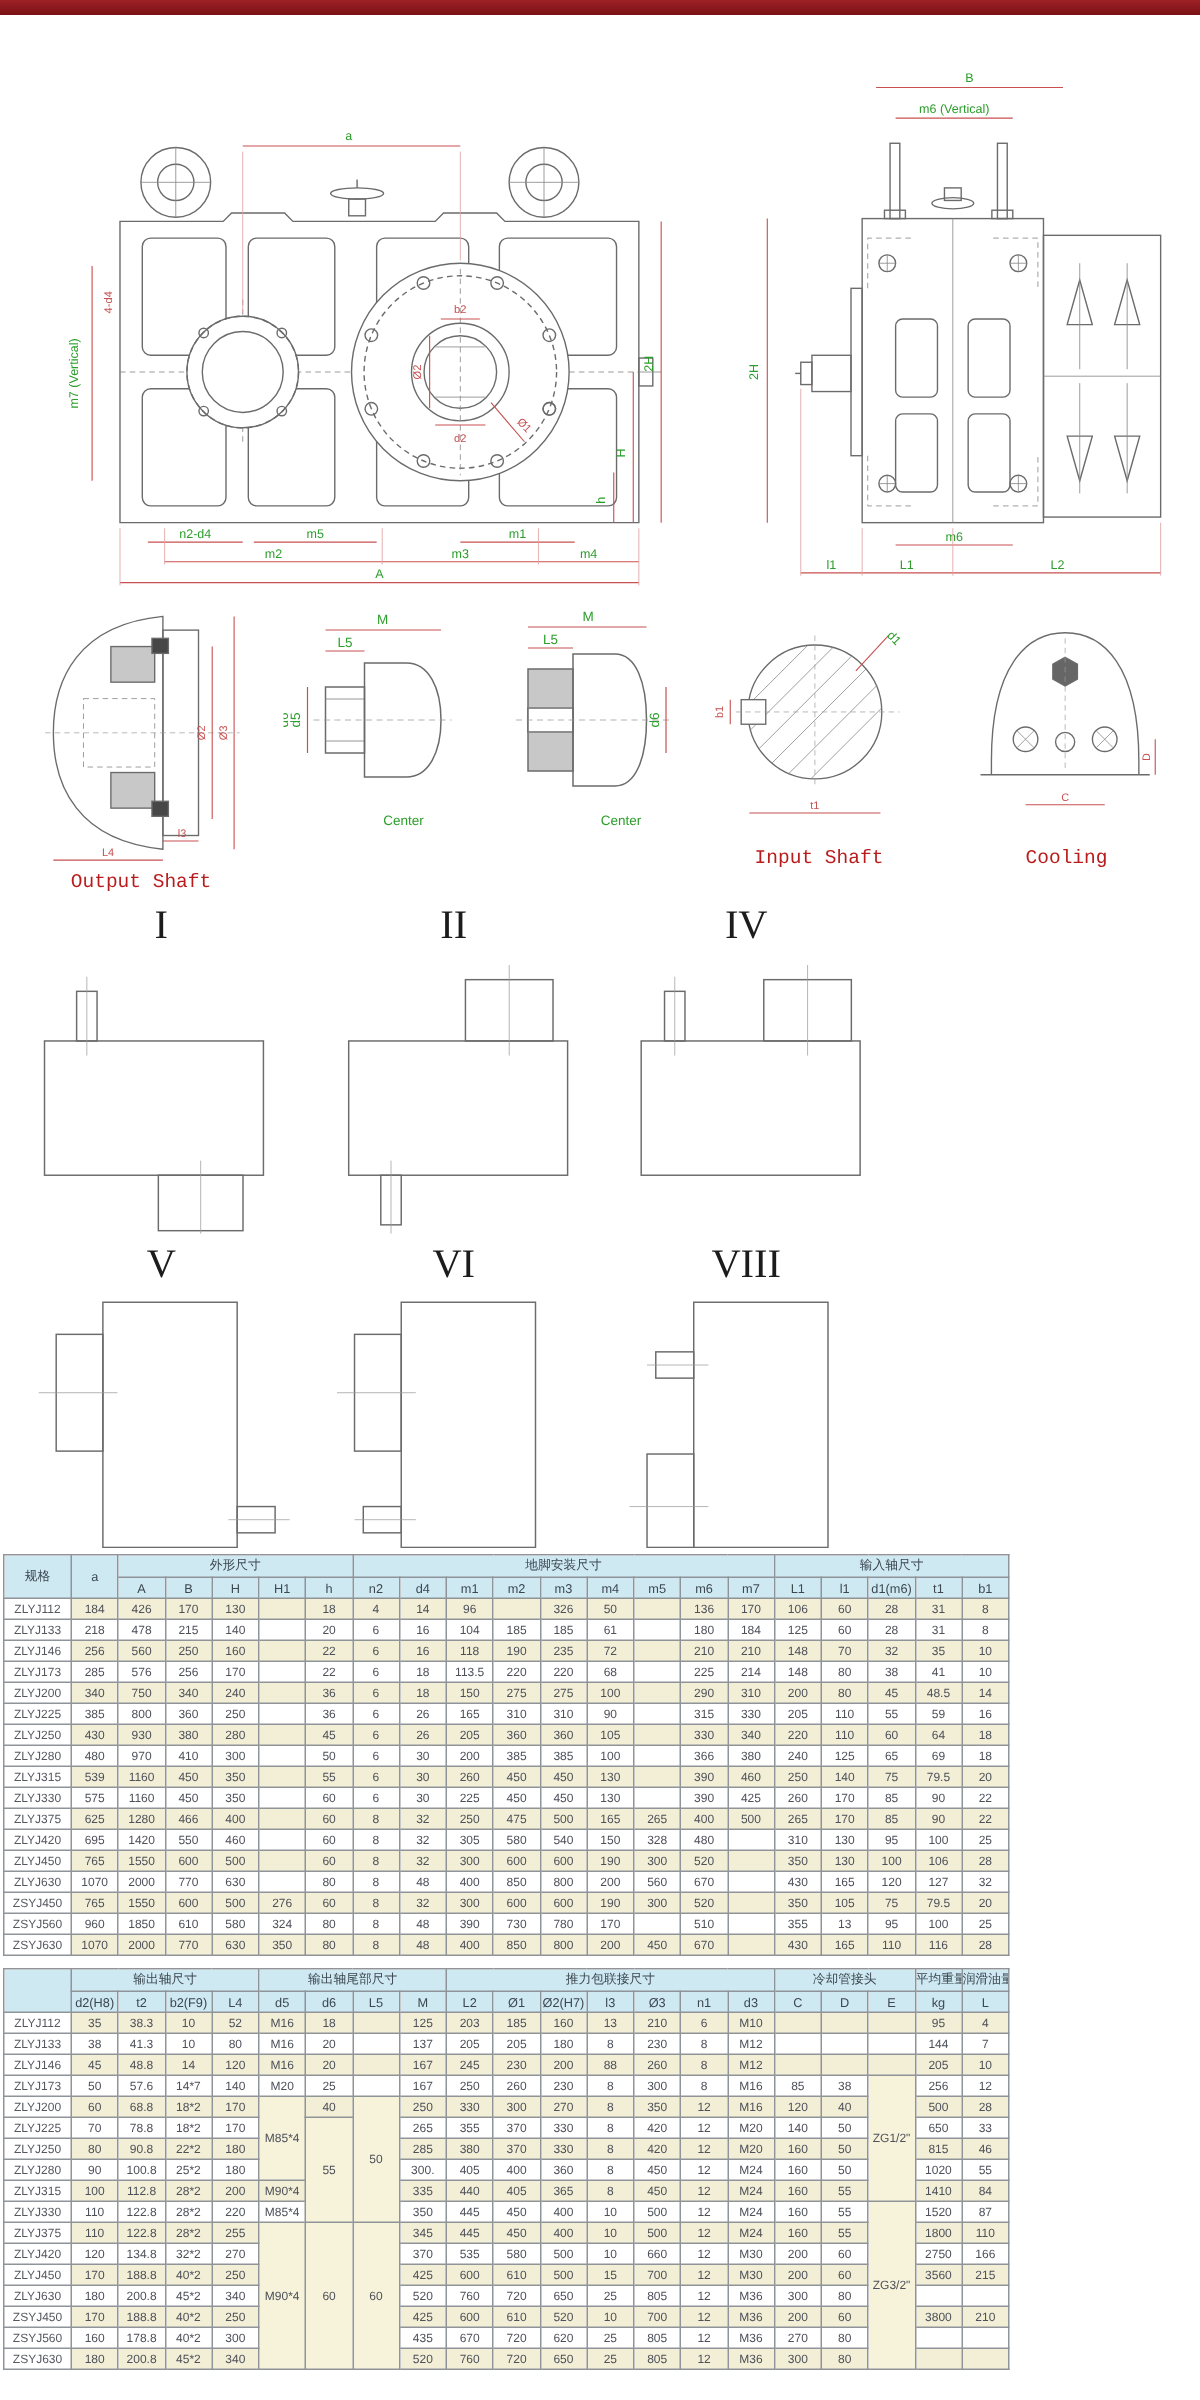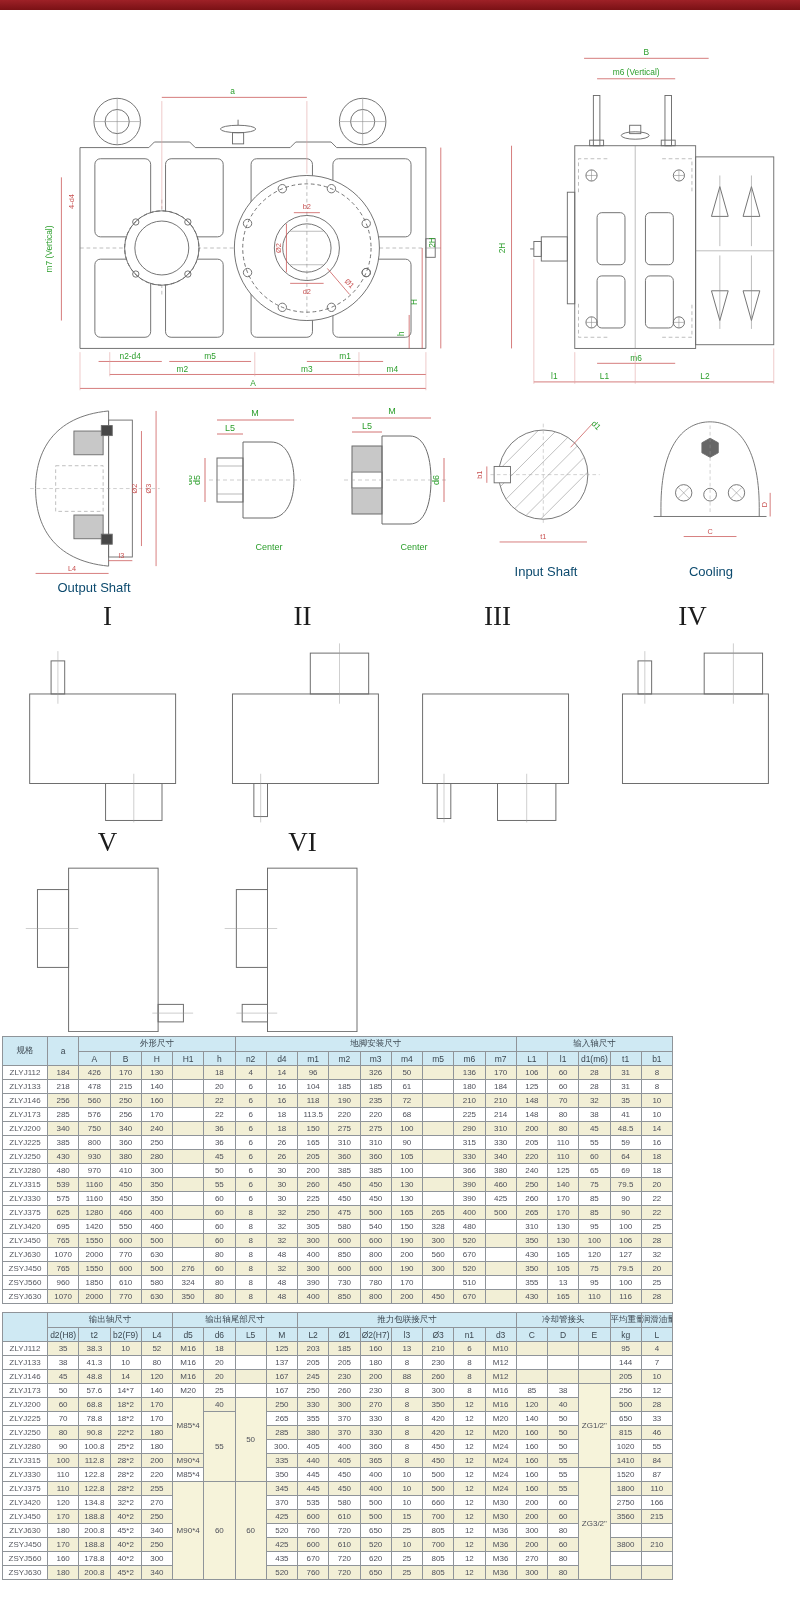--- a/index.html
+++ b/index.html
@@ -11,21 +11,21 @@
   .ext{stroke:#e0a0a0;stroke-width:0.6;fill:none;}
   .glabel{fill:#2b9e2b;font-size:9px;font-family:"Liberation Sans",sans-serif;}
   .rlabel{fill:#c85050;font-size:8px;font-family:"Liberation Sans",sans-serif;}
   .draw{stroke:#6b6b6b;stroke-width:1;fill:none;}
   .drawthin{stroke:#8a8a8a;stroke-width:0.6;fill:none;}
   .dash{stroke-dasharray:4 3;}
   .cl{stroke:#9a9a9a;stroke-width:0.5;}
   
   .details{display:flex;justify-content:space-between;align-items:flex-start;padding:4px 14px 0 14px;height:198px;}
   .detail{display:flex;flex-direction:column;align-items:center;}
-  .caption{font-family:Liberation Sans, sans-serif;font-size:13px;color:#0c4a6e;margin-top:2px;}
+  .caption{font-family:Liberation Mono, monospace;font-size:13px;color:#b91c1c;margin-top:2px;}
   
   .sections{padding:0 10px;}
   .secrow{display:grid;grid-template-columns:repeat(4,1fr);justify-items:center;}
   .seccell{display:flex;flex-direction:column;align-items:center;}
   .numeral{font-family:"Liberation Serif",serif;font-size:27px;color:#1c1c1c;height:36px;line-height:36px;}
   
   table{border-collapse:collapse;table-layout:fixed;width:671px;margin:4px 2px 0 2px;}
   th,td{border:1px solid #8f9499;font-size:8px;color:#4e505a;text-align:center;padding:1px 0;overflow:hidden;white-space:nowrap;height:11px;}
   thead th{background:#cfe9f3;color:#3c4750;font-weight:normal;font-size:8.5px;}
   tbody tr:nth-child(odd) td{background:#f2efd6;}
@@ -359,30 +359,20 @@
       <div class="numeral">II</div>
       <svg width="180" height="190" viewBox="0 0 185 192" class="draw">
         <rect x="20" y="60" width="150" height="92"></rect>
           <rect x="100" y="18" width="60" height="42"></rect>
           <rect x="42" y="152" width="14" height="34"></rect>
         <line x1="130" y1="8" x2="130" y2="70" class="cl"></line>
           <line x1="49" y1="142" x2="49" y2="192" class="cl"></line>
       </svg>
     </div>
     <div class="seccell">
-      <div class="numeral">III</div>
-      <svg width="180" height="190" viewBox="0 0 185 192" class="draw">
-        <rect x="15" y="60" width="150" height="92"></rect>
-          <rect x="30" y="152" width="14" height="36"></rect>
-          <rect x="92" y="152" width="60" height="38"></rect>
-        <line x1="37" y1="142" x2="37" y2="192" class="cl"></line>
-          <line x1="122" y1="142" x2="122" y2="192" class="cl"></line>
-      </svg>
-    </div>
-    <div class="seccell">
       <div class="numeral">IV</div>
       <svg width="180" height="190" viewBox="0 0 185 192" class="draw">
         <rect x="20" y="60" width="150" height="92"></rect>
           <rect x="36" y="26" width="14" height="34"></rect>
           <rect x="104" y="18" width="60" height="42"></rect>
         <line x1="43" y1="16" x2="43" y2="70" class="cl"></line>
           <line x1="134" y1="8" x2="134" y2="70" class="cl"></line>
       </svg>
     </div>
   </div>
@@ -400,20 +390,30 @@
     <div class="seccell">
       <div class="numeral">VI</div>
       <svg width="180" height="172" viewBox="0 0 185 176" class="draw">
         <rect x="56" y="8" width="92" height="168"></rect>
           <rect x="24" y="30" width="32" height="80"></rect>
           <rect x="30" y="148" width="26" height="18"></rect>
         <line x1="12" y1="70" x2="66" y2="70" class="cl"></line>
           <line x1="24" y1="157" x2="66" y2="157" class="cl"></line>
       </svg>
     </div>
+    <div class="seccell">
+      <div class="numeral">VIII</div>
+      <svg width="180" height="172" viewBox="0 0 185 176" class="draw">
+        <rect x="56" y="8" width="92" height="168"></rect>
+          <rect x="30" y="42" width="26" height="18"></rect>
+          <rect x="24" y="112" width="32" height="64"></rect>
+        <line x1="24" y1="51" x2="66" y2="51" class="cl"></line>
+          <line x1="12" y1="148" x2="66" y2="148" class="cl"></line>
+      </svg>
+    </div>
   </div>
 </div>
 
 <table id="t1">
     <colgroup>
       <col style="width: 45px;">
       <col>
       <col>
       <col>
       <col>

